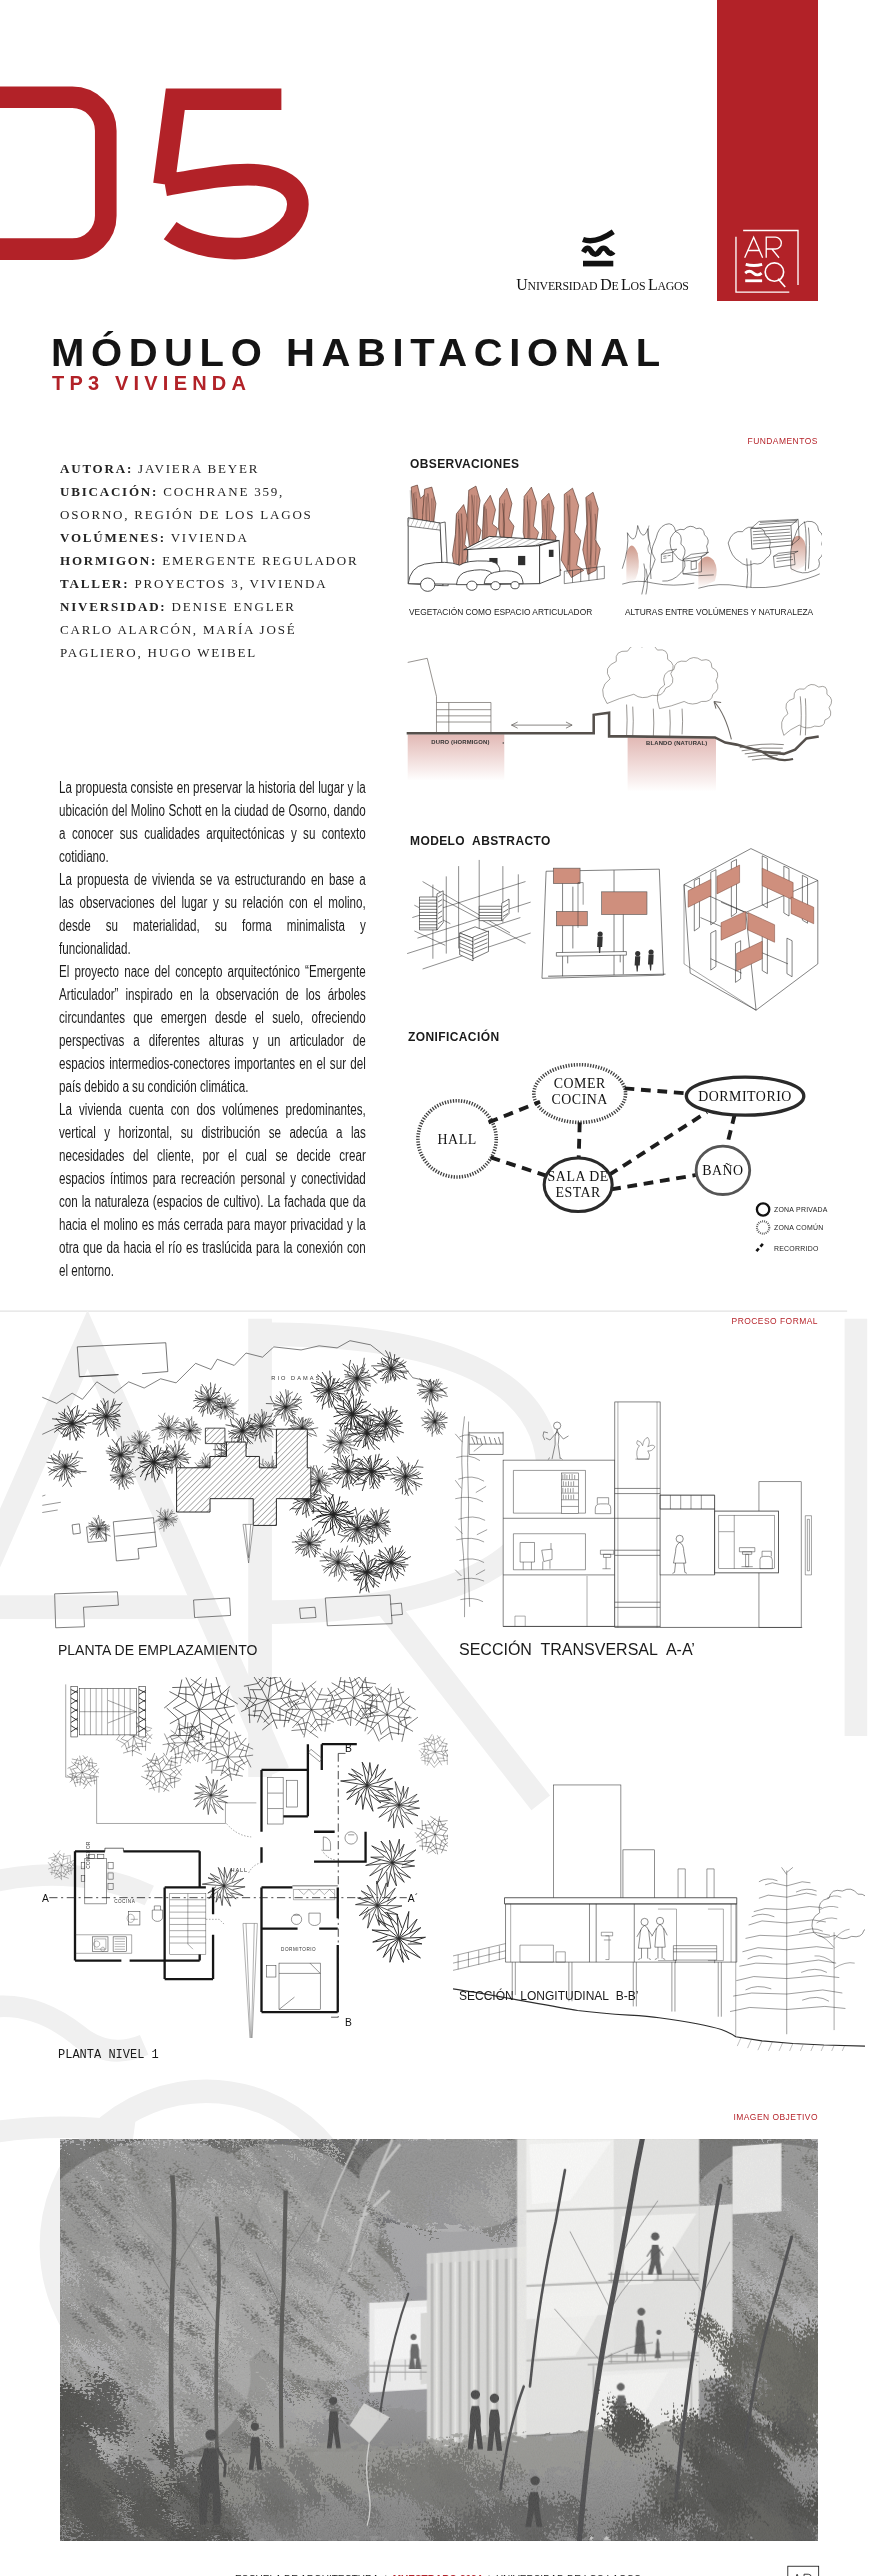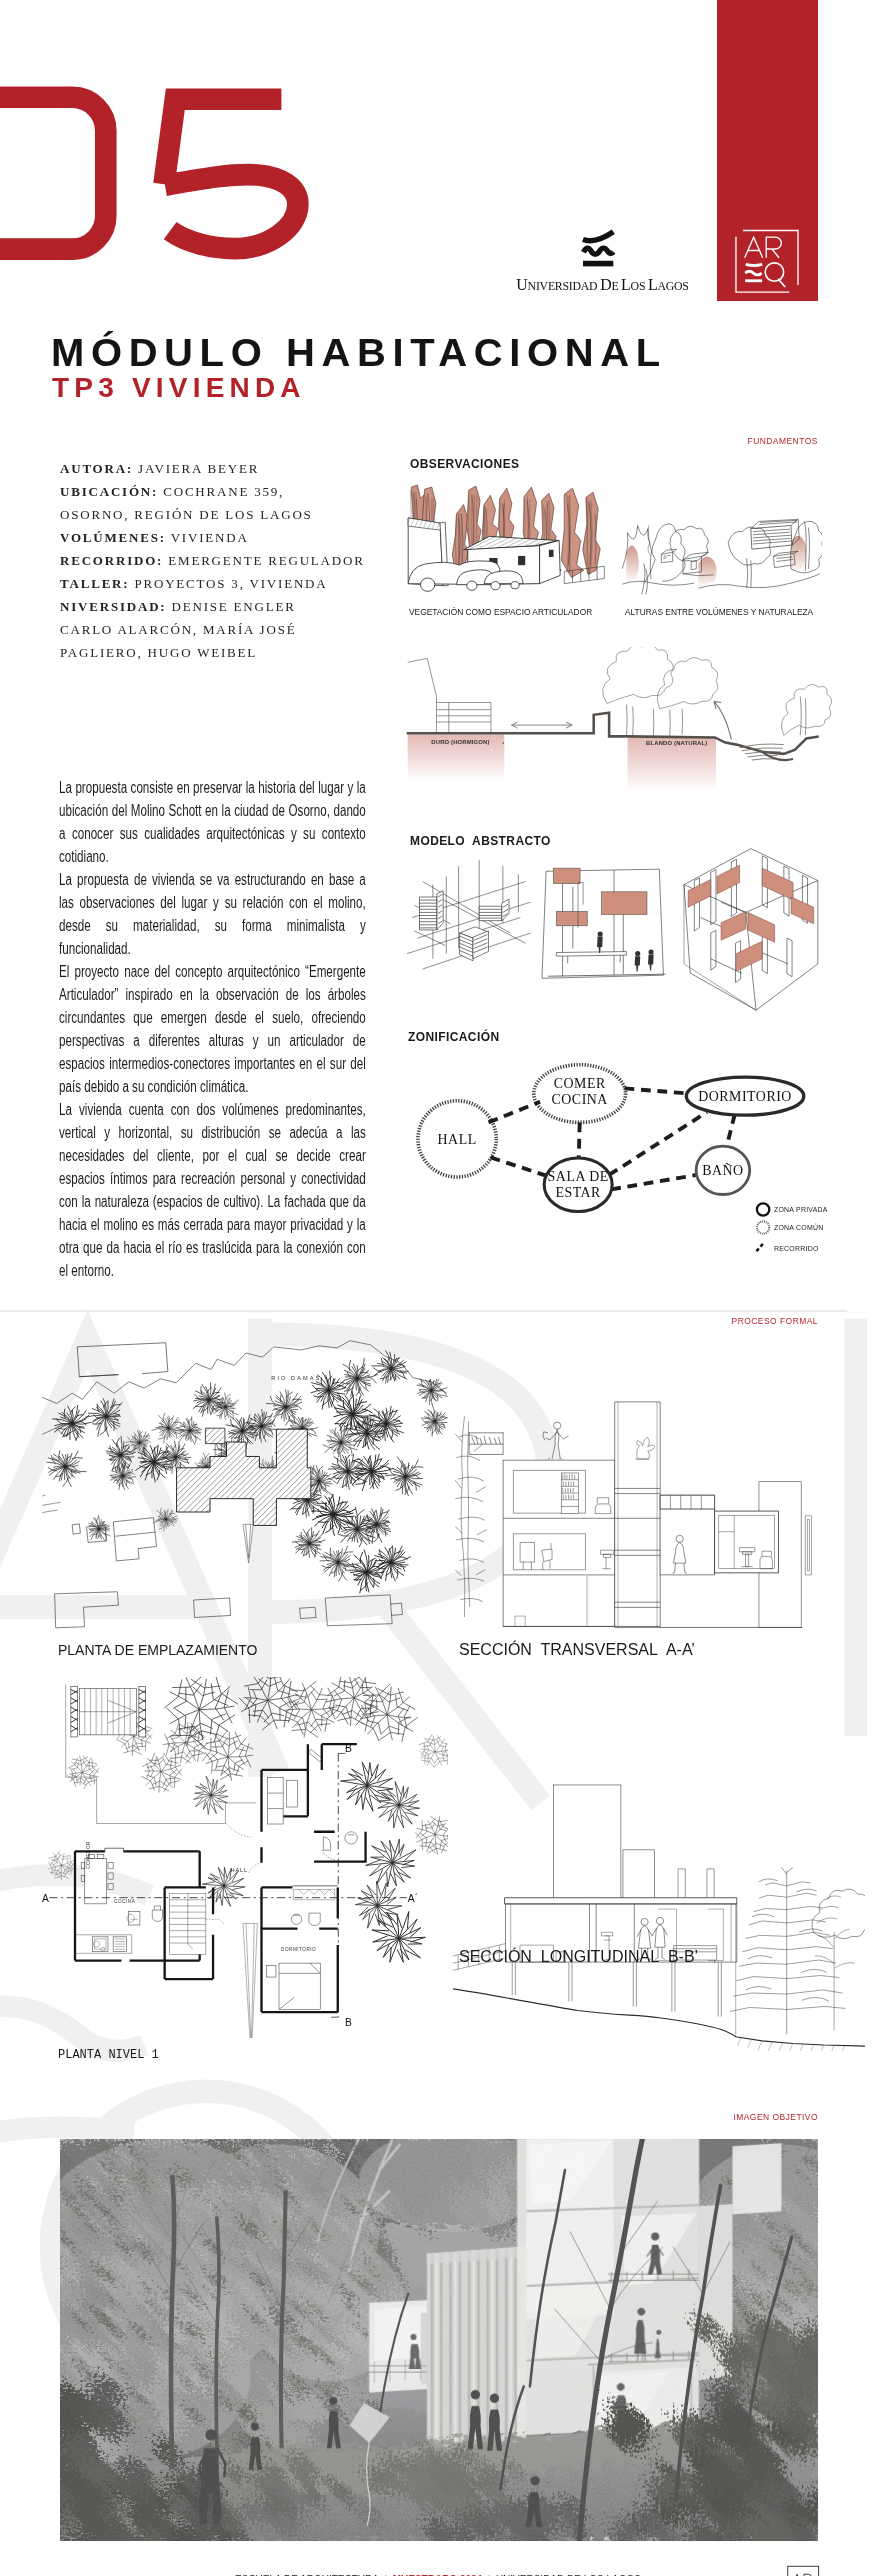--- a/index.html
+++ b/index.html
@@ -57,28 +57,28 @@
 <g fill="none" stroke="#111">
 <path d="M142,24 Q166,33 201,9" stroke-width="10.5"></path>
 <path d="M143,49 C148,39 153,39 158,47 C163,55 169,55 174,47 C179,39 185,39 190,47 C194,53 198,52 201,48" stroke-width="10.5"></path>
 <path d="M142,71 H201" stroke-width="11"></path>
 </g>
 <text x="180" y="123" text-anchor="middle" font-family="Liberation Serif" font-size="33" letter-spacing="-0.5" fill="#111" transform="translate(180,0) scale(0.94,1) translate(-180,0)">U<tspan font-size="24.5">NIVERSIDAD </tspan>D<tspan font-size="24.5">E </tspan>L<tspan font-size="24.5">OS </tspan>L<tspan font-size="24.5">AGOS</tspan></text>
 </svg>
 
 <div class="abs" style="left:51px;top:332px;font-size:40px;font-weight:bold;letter-spacing:6.6px;color:#141414;transform:scaleY(0.95);transform-origin:0 0;white-space:nowrap;">MÓDULO HABITACIONAL</div>
 
-<div class="abs" style="left:52px;top:372px;font-size:28px;font-weight:bold;letter-spacing:5.2px;color:#b22228;white-space:nowrap;">TP3 VIVIENDA</div>
+<div class="abs" style="left:52px;top:372px;font-size:20px;font-weight:bold;letter-spacing:5.2px;color:#b22228;white-space:nowrap;">TP3 VIVIENDA</div>
 
 <div class="abs" style="left:60px;top:457px;width:361px;font-size:13px;line-height:23px;letter-spacing:1.8px;color:#232323;font-family:Liberation Serif, serif;">
 <b>AUTORA:</b> JAVIERA BEYER<br>
 <b>UBICACIÓN:</b> COCHRANE 359,<br>
 OSORNO, REGIÓN DE LOS LAGOS<br>
 <b>VOLÚMENES:</b> VIVIENDA<br>
-<b>RECORRIDO:</b> EMERGENTE REGULADOR<br>
+<b>HORMIGON:</b> EMERGENTE REGULADOR<br>
 <b>TALLER:</b> PROYECTOS 3, VIVIENDA<br>
 <b>NIVERSIDAD:</b> DENISE ENGLER<br>
 CARLO ALARCÓN, MARÍA JOSÉ<br>
 PAGLIERO, HUGO WEIBEL
 </div>
 
 <div class="redlab" style="right:58px;top:436px;">FUNDAMENTOS</div>
 
 <div class="seclab" style="left:410px;top:457px;">OBSERVACIONES</div>
 
@@ -759,21 +759,21 @@
 <g stroke="#2d2d2d" stroke-width="0.8">
 <path d="M740,520 V330 M740,360 q-16,-20 -30,-24 M740,344 q14,-18 30,-20 M740,390 q-20,-16 -38,-14 M740,400 q22,-14 40,-10"></path>
 <path d="M700,330 q-10,-26 12,-38 q-6,-24 18,-28 q4,-20 26,-14 q18,-10 30,6 q20,-2 18,18 q16,12 4,28 q8,18 -10,24 q-4,16 -24,12 q-18,10 -32,-2 q-26,10 -42,-6" stroke-width="1"></path>
 <path d="M706,312 q20,-14 40,-8 M712,286 q18,-10 36,-4 M726,264 q14,-8 28,-2"></path>
 </g>
 
 <path d="M560,533 l-8,18 M580,537 l-8,18 M600,541 l-8,18 M620,543 l-8,18 M640,545 l-8,18 M660,546 l-8,18 M680,548 l-8,18 M700,549 l-8,18 M720,549 l-8,18 M740,550 l-8,18 M760,551 l-8,18" stroke-width="0.7" stroke="#555"></path>
 </g>
 </svg>
 
-<div class="cap" style="left:459px;top:1948px;font-size:16px;transform:none;">SECCIÓN&nbsp; LONGITUDINAL&nbsp; B-B’</div>
+<div class="cap" style="left:459px;top:1989px;font-size:12px;transform:none;">SECCIÓN&nbsp; LONGITUDINAL&nbsp; B-B’</div>
 
 <div class="redlab" style="right:58px;top:2112px;">IMAGEN OBJETIVO</div>
 
 <svg class="abs" style="left:60px;top:2139px;filter:brightness(1.02)" width="758" height="402" viewBox="0 0 1471 780">
 <defs>
 <linearGradient id="pbg" x1="0" y1="0" x2="0" y2="1">
 <stop offset="0" stop-color="#a2a2a4"></stop>
           <stop offset="0.28" stop-color="#9d9d9f"></stop>
 <stop offset="0.55" stop-color="#97979a"></stop>
           <stop offset="0.8" stop-color="#7a7a7a"></stop>

